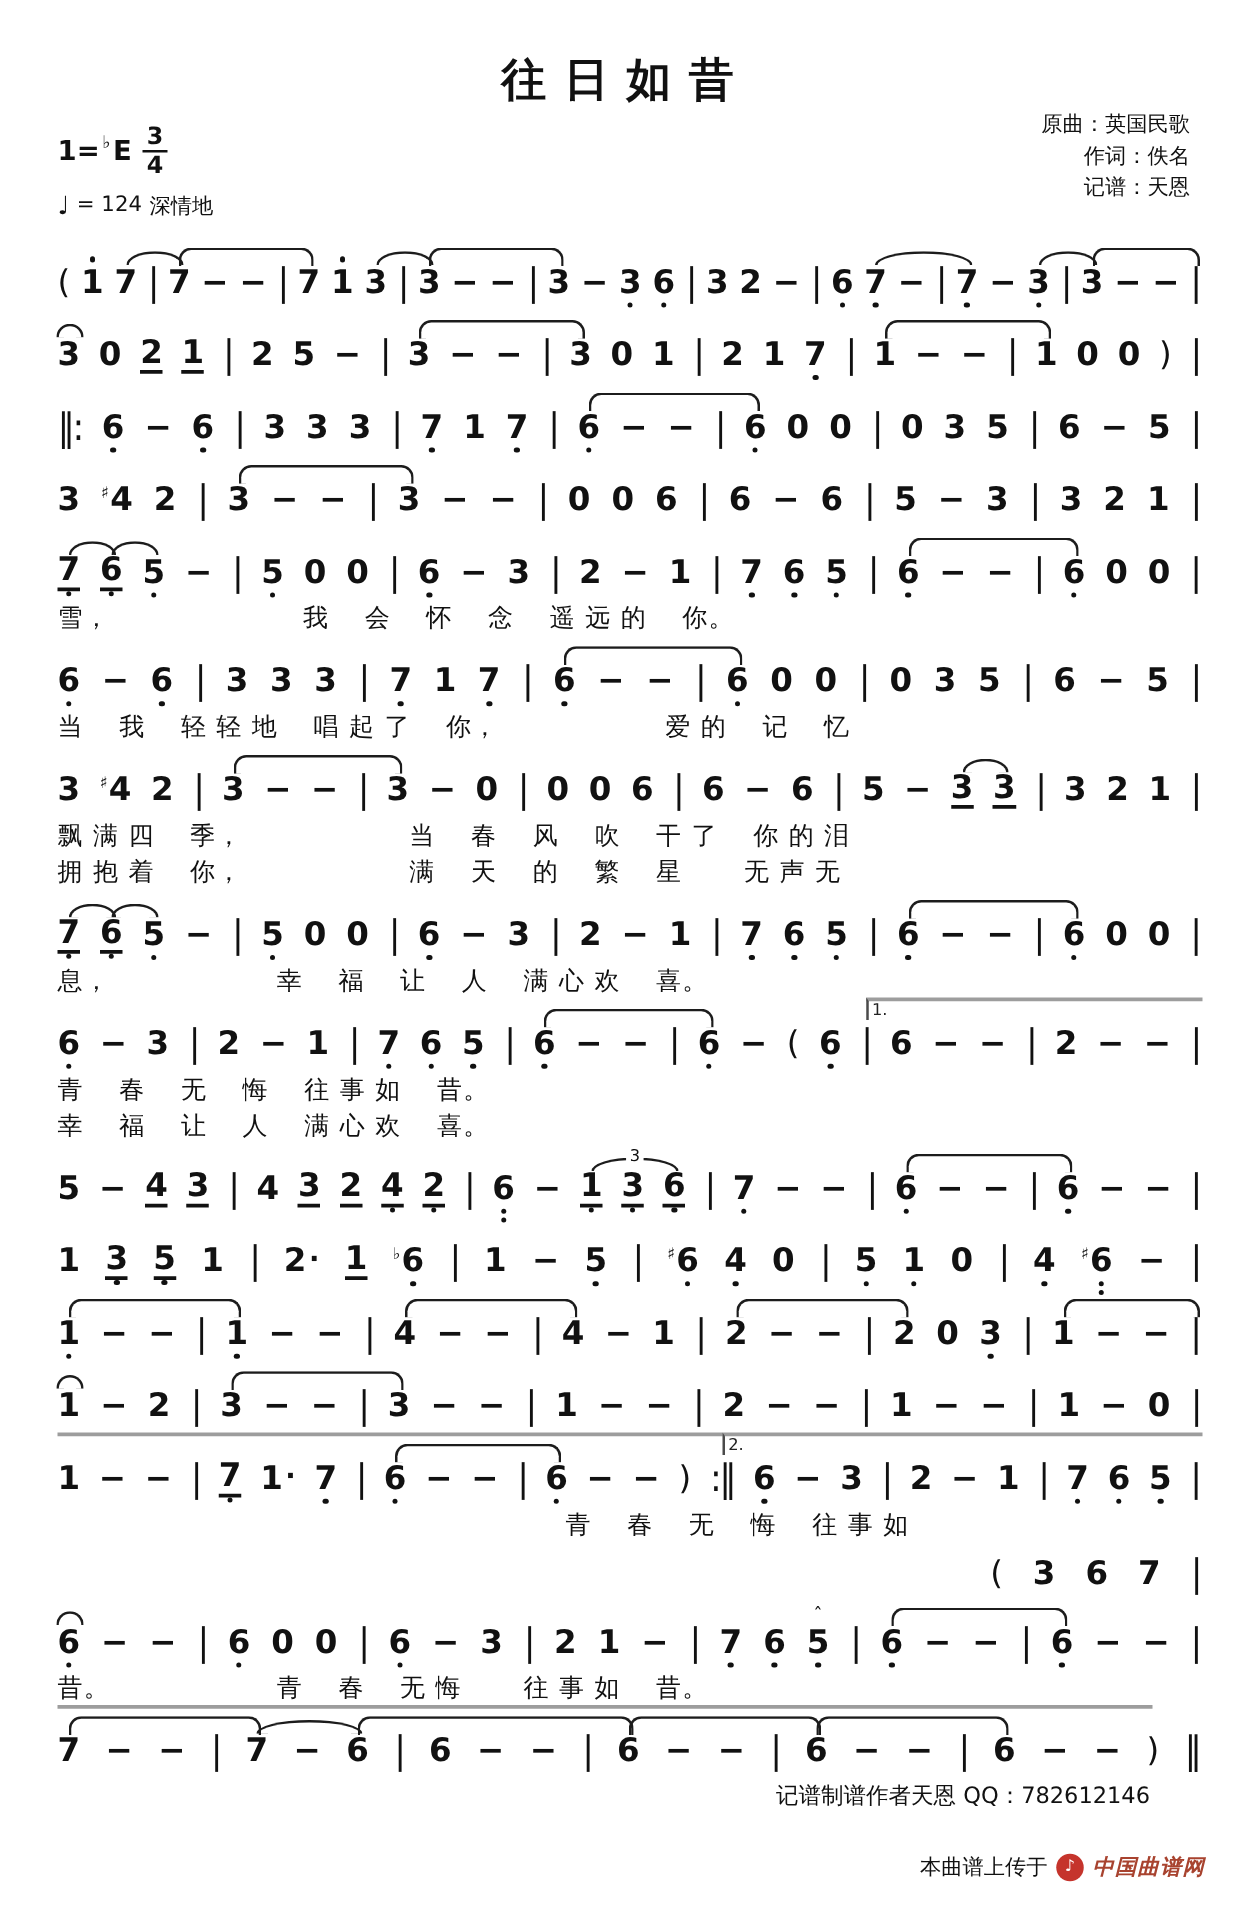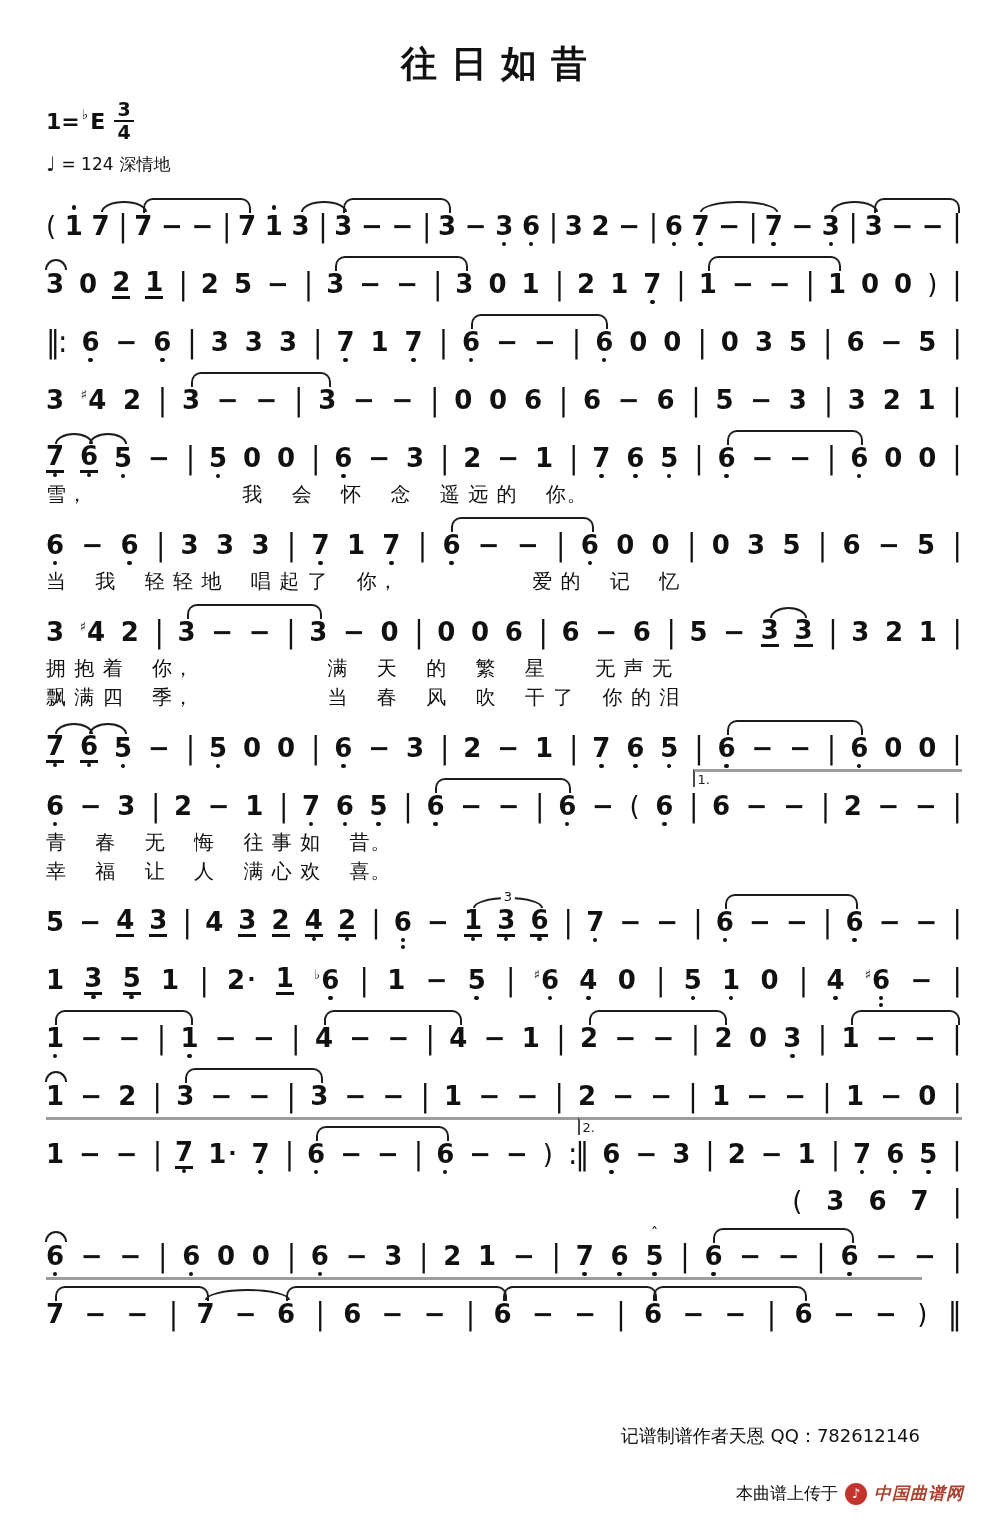--- a/index.html
+++ b/index.html
@@ -59,20 +59,25 @@
              display:flex;align-items:center;gap:7px;}
   .logo-dot{display:inline-flex;align-items:center;justify-content:center;
             width:22px;height:22px;border-radius:50%;color:#fff;font-size:13px;font-weight:700;}
   .site-name{font-weight:700;font-style:italic;letter-spacing:1px;}
 </style>
 </head>
 <body>
 
 <div class="header">
   <div class="title">往日如昔</div>
+  <div class="credits">
+    <div>原曲：英国民歌</div>
+    <div>作词：佚名</div>
+    <div>记谱：天恩</div>
+  </div>
   <div class="keysig">
     <span>1=</span>
       <span class="flat">♭</span>
       <span>E</span>
     <span class="frac">
       <span class="num">3</span>
       <span class="den">4</span>
     </span>
   </div>
   <div class="tempo">
@@ -651,22 +656,22 @@
         <span class="tok">
           <span class="n">2</span>
         </span>
         <span class="tok">
           <span class="n">1</span>
         </span>
         <span class="tok bar">|</span>
         <div class="arc" style="left: 141px; width: 131px;"></div>
         <div class="arc r" style="left: 724px; width: 33px;"></div>
       </div>
+      <div class="lyr">飘 满 四　 季，　　　　　 　当　 春　 风　 吹　 干 了　 你 的 泪</div>
       <div class="lyr">拥 抱 着　 你，　　　　　 　满　 天　 的　 繁　 星　　 无 声 无</div>
-      <div class="lyr">飘 满 四　 季，　　　　　 　当　 春　 风　 吹　 干 了　 你 的 泪</div>
     </div>
     <div class="system">
       <div class="noterow">
         <span class="tok">
           <span class="n ul">7<span class="db" style="bottom: -7px;"></span></span>
         </span>
         <span class="tok">
           <span class="n ul">6<span class="db" style="bottom: -7px;"></span></span>
         </span>
         <span class="tok">
@@ -733,20 +738,21 @@
           <span class="n">0</span>
         </span>
         <span class="tok">
           <span class="n">0</span>
         </span>
         <span class="tok bar">|</span>
         <div class="arc r" style="left: 9px; width: 34px;"></div>
         <div class="arc r" style="left: 43px; width: 34px;"></div>
         <div class="arc" style="left: 681px; width: 132px;"></div>
       </div>
+      <div class="lyr">息，　　　　　 　幸　 福　 让　 人　 满 心 欢　 喜。</div>
     </div>
     <div class="system">
       <div class="noterow">
         <span class="tok">
           <span class="n">6<span class="db" style="bottom: -7px;"></span></span>
         </span>
         <span class="tok">
           <span class="n">−</span>
         </span>
         <span class="tok">
@@ -1207,20 +1213,21 @@
         <span class="tok">
           <span class="n">5<span class="db" style="bottom: -7px;"></span></span>
         </span>
         <span class="tok bar">|</span>
         <div class="volta" style="left: 0px; width: 531.5px;"></div>
         <div class="volta vb" style="left: 531.5px; width: 382.5px;">
           <span class="vlabel">2.</span>
         </div>
         <div class="arc" style="left: 270px; width: 129px;"></div>
       </div>
+      <div class="lyr">　　　　　　　　　　　　　　　　　　　 青　 春　 无　 悔　 往 事 如</div>
     </div>
     <div class="system pickup">
       <div class="noterow">
         <span class="tok">
           <span class="n paren">(</span>
         </span>
         <span class="tok">
           <span class="n">3</span>
         </span>
         <span class="tok">
@@ -1300,20 +1307,21 @@
         <span class="tok">
           <span class="n">−</span>
         </span>
         <span class="tok">
           <span class="n">−</span>
         </span>
         <span class="tok bar">|</span>
         <div class="arc r" style="left: -1px; width: 18px;"></div>
         <div class="arc" style="left: 667px; width: 137px;"></div>
       </div>
+      <div class="lyr">昔。　　　　　　 青　 春　 无 悔　 　往 事 如　 昔。</div>
     </div>
     <div class="system">
       <div class="noterow">
         <span class="tok">
           <span class="n">7</span>
         </span>
         <span class="tok">
           <span class="n">−</span>
         </span>
         <span class="tok">

